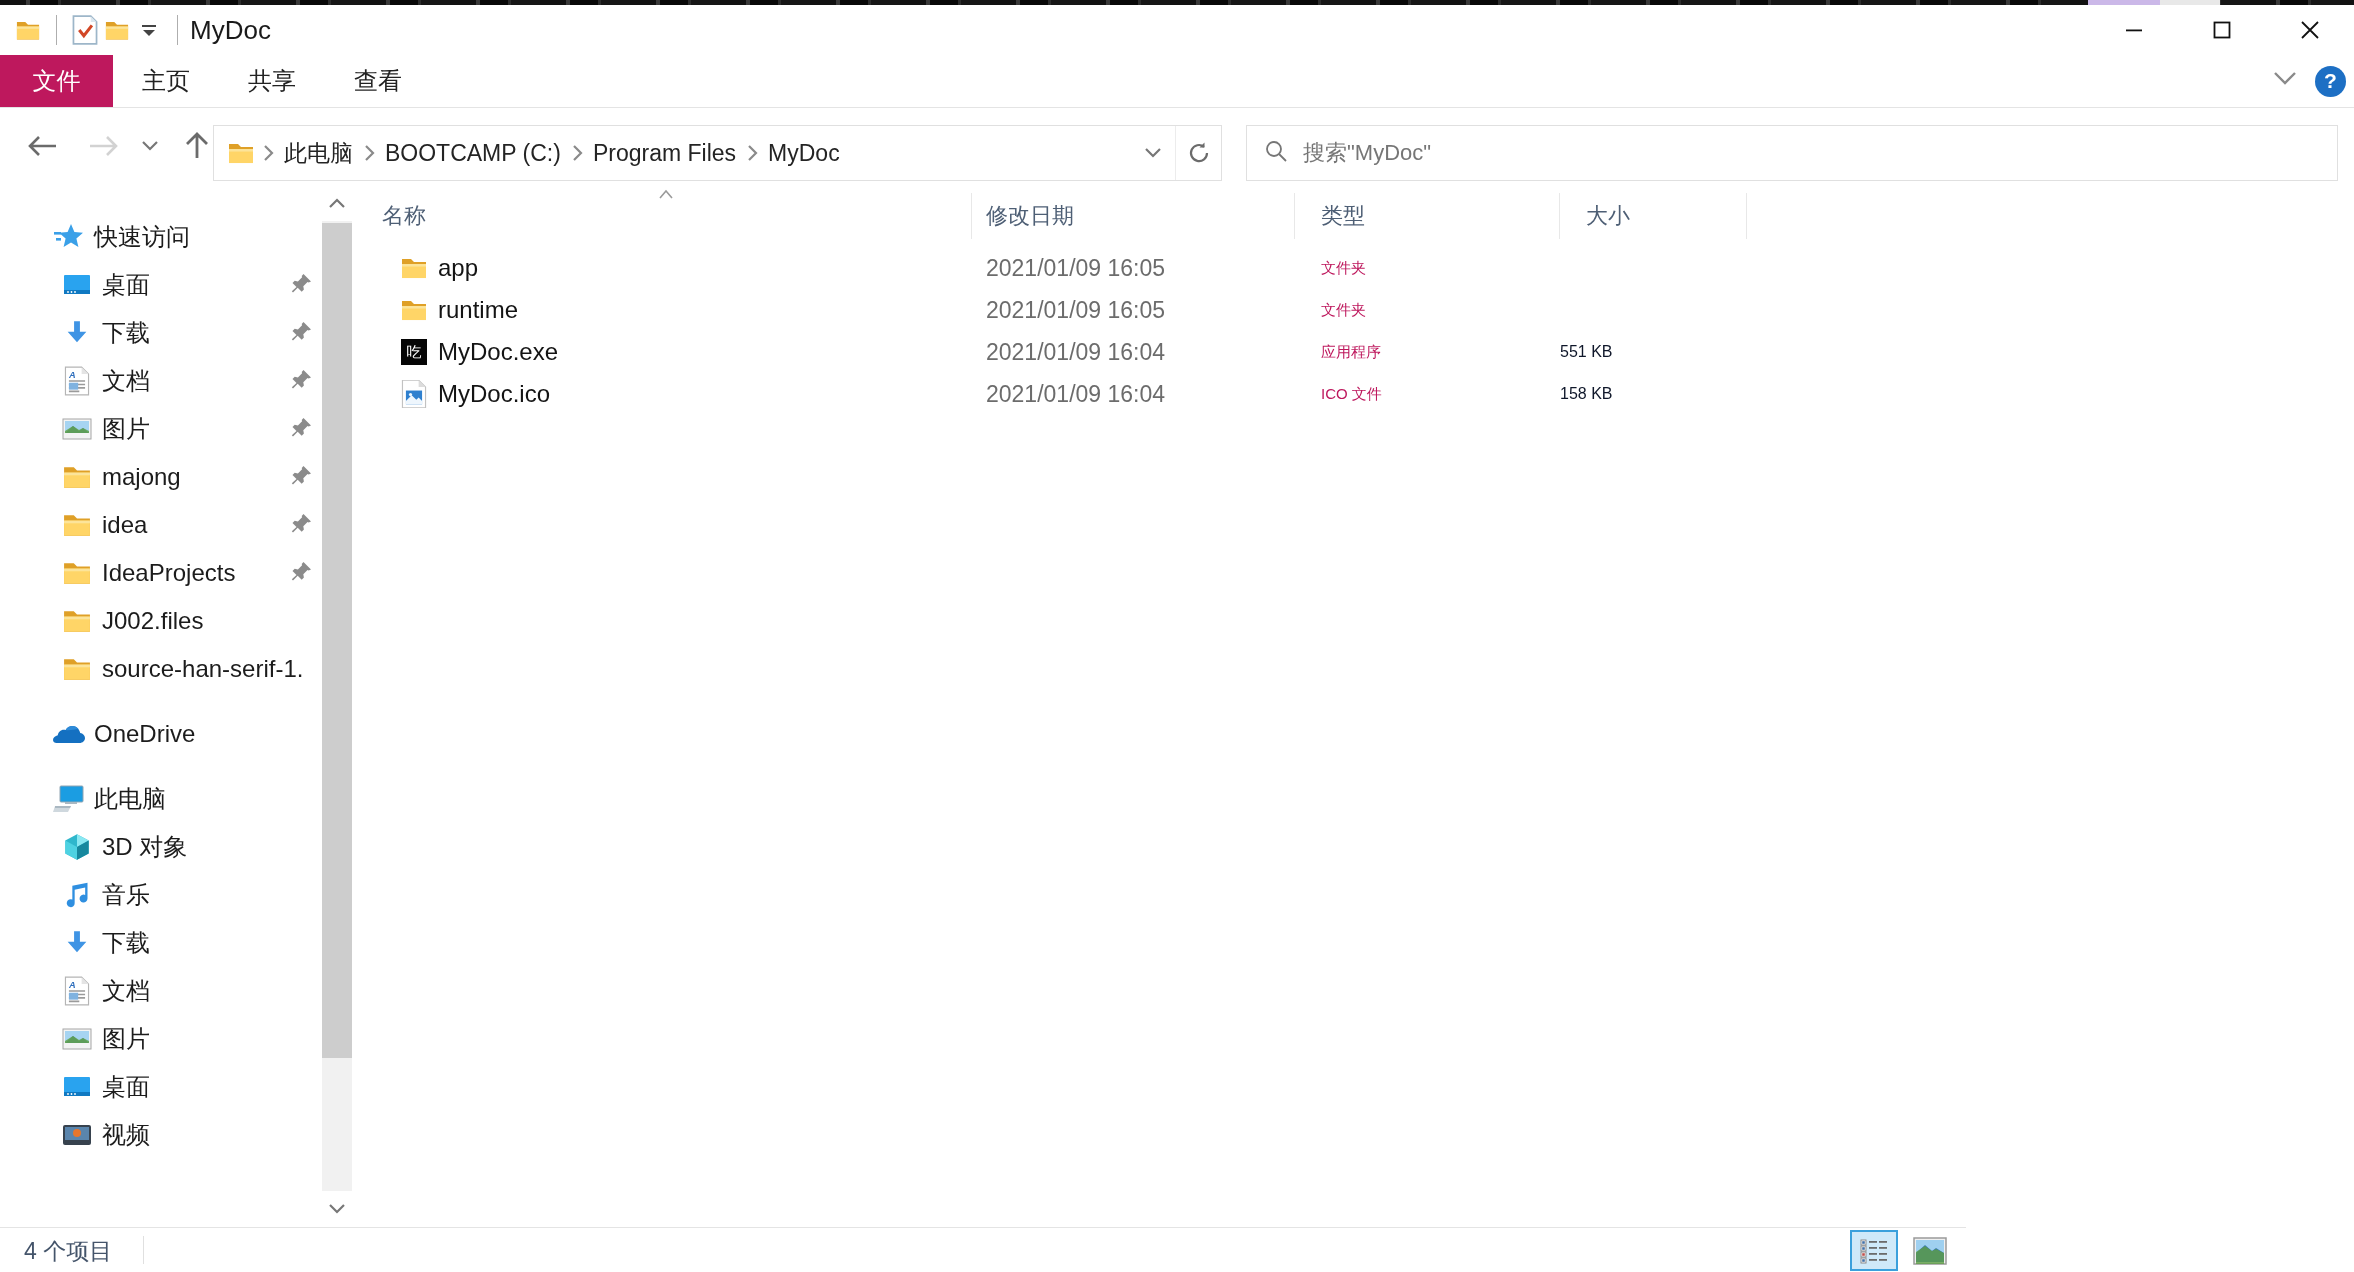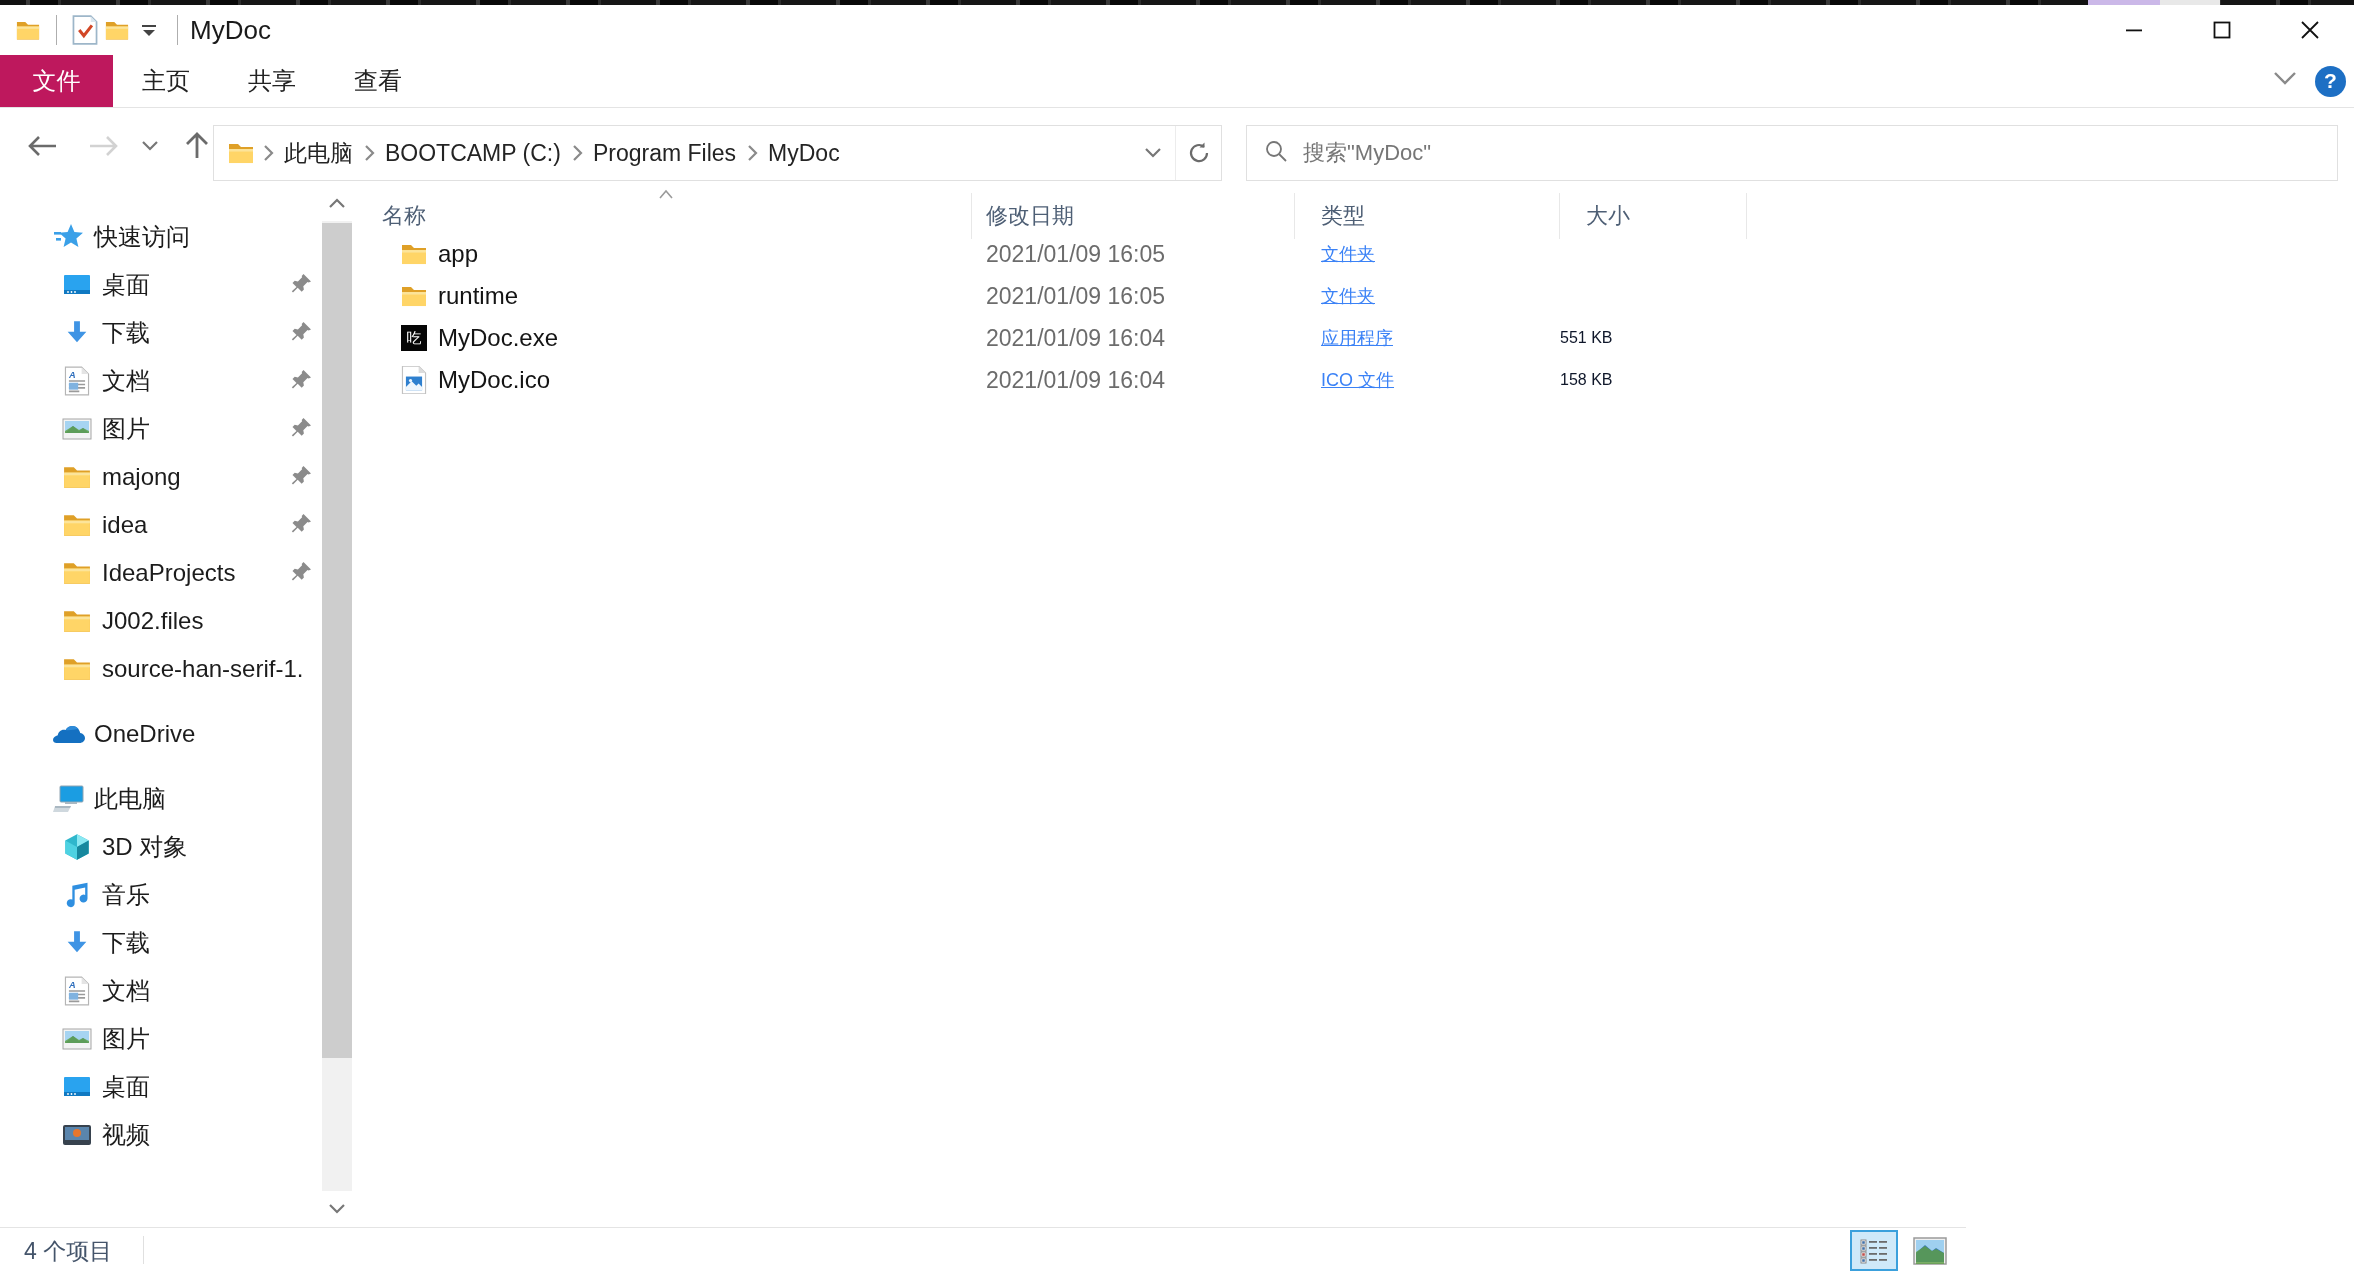--- a/index.html
+++ b/index.html
@@ -66,27 +66,27 @@
 
   
   .main { position:absolute; left:358px; top:0; right:0; height:100%; }
   .col-headers { position:absolute; left:0; top:8px; height:46px; display:flex; }
   .col-h { display:flex; align-items:center; font-size:22px; color:#4e5f75; border-right:1px solid #e8e8e8; height:100%; }
   .col-h.name { width:614px; padding-left:24px; }
   .col-h.date { width:323px; padding-left:14px; }
   .col-h.type { width:265px; padding-left:26px; }
   .col-h.size { width:187px; padding-left:26px; }
   .sort-caret { position:absolute; left:300px; top:0px; }
-  .rows { position:absolute; left:0; top:48px; right:0; }
+  .rows { position:absolute; left:0; top:62px; right:0; }
   .file-row { display:flex; align-items:center; height:42px; }
   .cell { white-space:nowrap; overflow:hidden; }
   .cell.name { width:614px; display:flex; align-items:center; padding-left:42px; font-size:24px; color:#141414; }
   .cell.name .fi { width:28px; height:28px; margin-right:10px; display:flex; align-items:center; justify-content:center; flex:0 0 28px; }
   .cell.date { width:323px; padding-left:14px; font-size:23px; color:#6c6c6c; }
-  .cell.type { width:265px; padding-left:26px; font-size:18px; color:#3b82f6;text-decoration:underline; }
+  .cell.type { width:265px; padding-left:26px; font-size:15px; color:#be185d; }
   .cell.size { width:187px; padding-right:16px; font-size:16px; color:#0f172a; text-align:left; }
 
   .exe-glyph { width:26px; height:26px; background:#050505; color:#fff; font-size:15px; display:flex; align-items:center; justify-content:center; }
 
   
   .statusbar { position:absolute; left:0; bottom:0; width:1966px; height:45px; background:#fff; border-top:1px solid #e4e4e4; }
   .status-count { position:absolute; left:24px; top:8px; font-size:23px; color:#44546a; }
   .status-sep { position:absolute; left:143px; top:8px; width:1px; height:28px; background:#e0e0e0; }
   .view-btns { position:absolute; right:12px; top:2px; display:flex; align-items:center; gap:8px; }
   .view-btn { width:48px; height:41px; display:flex; align-items:center; justify-content:center; }

